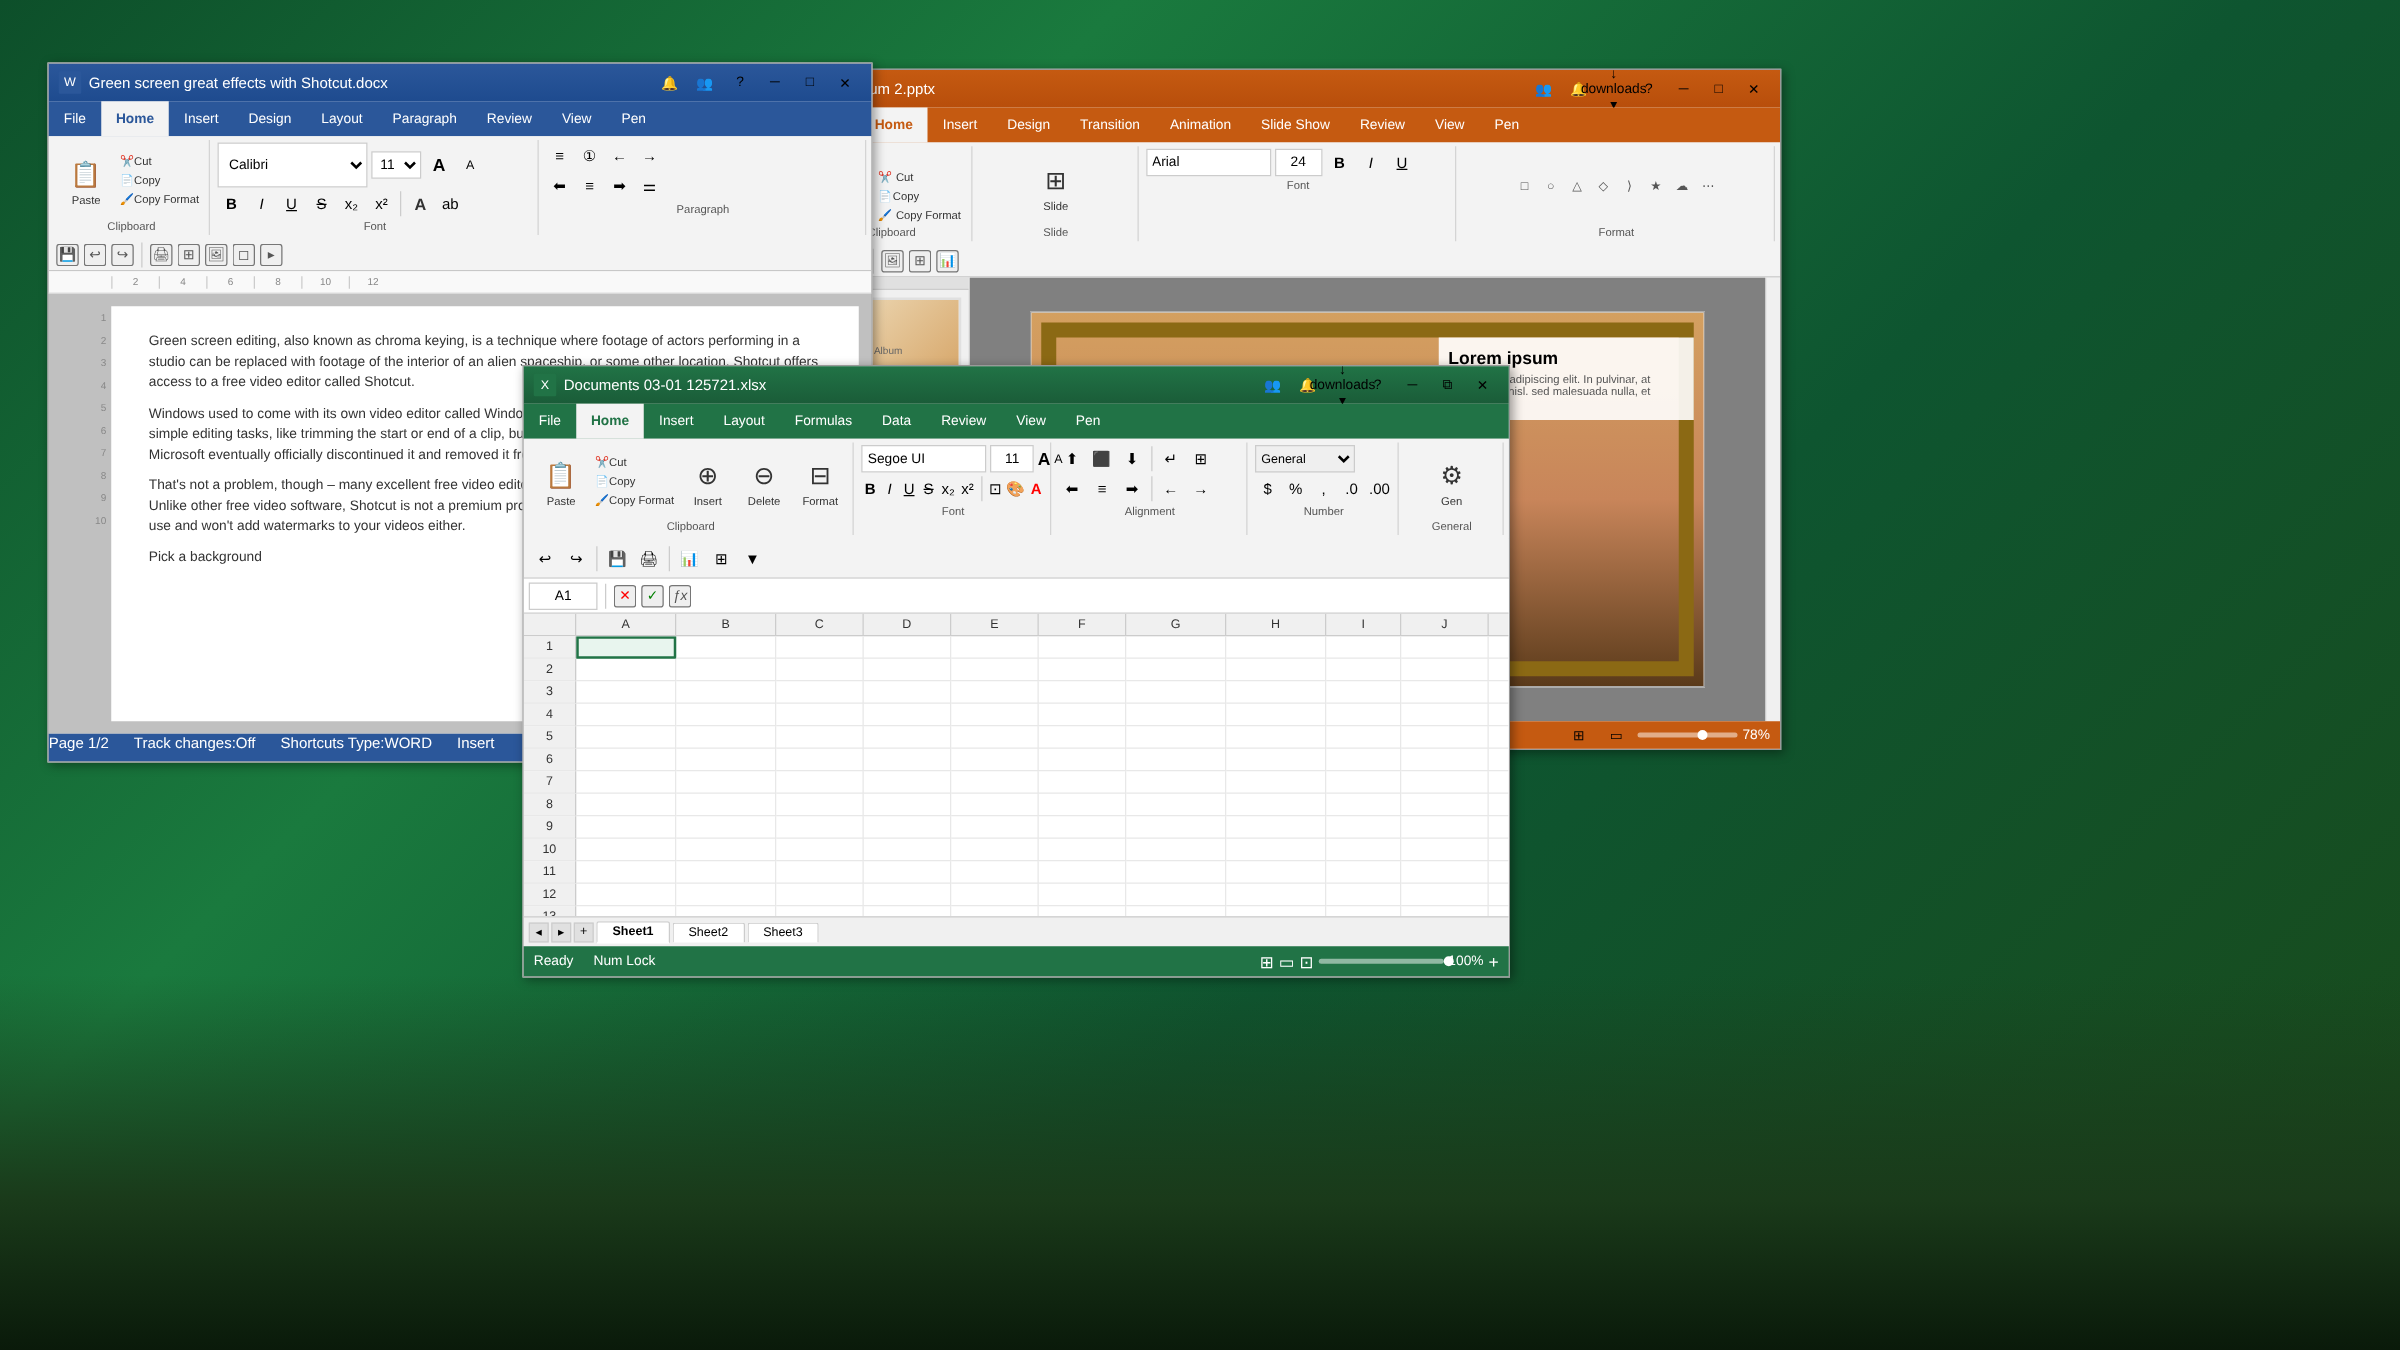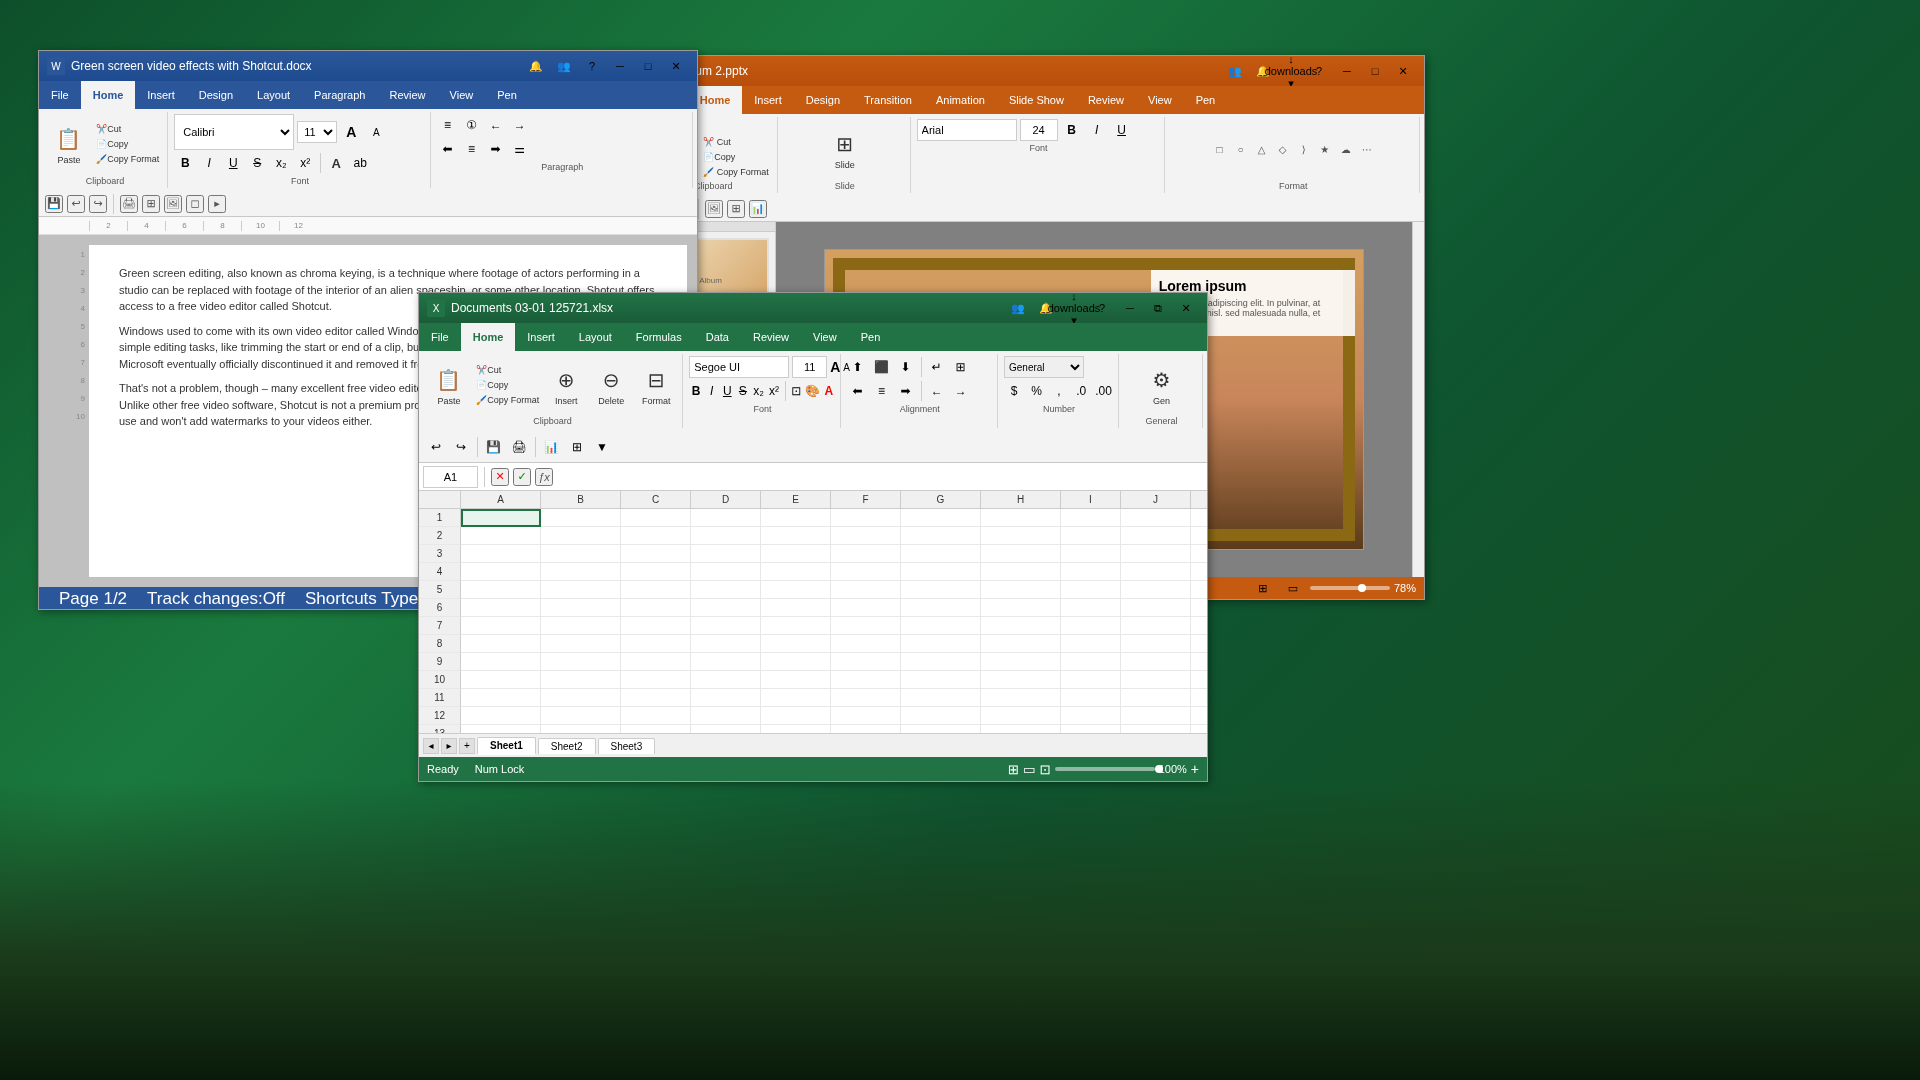--- a/index.html
+++ b/index.html
@@ -317,23 +317,23 @@
       font-weight: bold;
       margin-bottom: 6px;
     }
 
     
     .status-bar {
       height: 22px;
       background: #2b579a;
       color: white;
       display: flex;
-      align-items: flex-end;
-      padding: 0 20px;
-      font-size: 17px;
+      align-items: flex-start;
+      padding: 0 0;
+      font-size: 12px;
       gap: 20px;
       flex-shrink: 0;
     }
 
     
     .ppt-window {
       left: 645px;
       top: 55px;
       width: 780px;
       height: 545px;
@@ -643,21 +643,21 @@
 </head>
 <body>
 
 <div class="desktop-bg"></div>
 <div class="bg-tree"></div>
 
 <div class="window word-window">
 
   <div class="title-bar word-title-bar">
     <div class="word-title-icon">W</div>
-    <span>Green screen video effects with Shotcut.docx</span>
+    <span>Green screen great effects with Shotcut.docx</span>
     <div class="title-bar-controls">
       <button class="title-bar-btn">🔔</button>
       <button class="title-bar-btn">👥</button>
       <button class="title-bar-btn">?</button>
       <button class="title-bar-btn">─</button>
       <button class="title-bar-btn">□</button>
       <button class="title-bar-btn close">✕</button>
     </div>
   </div>
 
@@ -788,20 +788,21 @@
         <div class="line-num">6</div>
         <div class="line-num">7</div>
         <div class="line-num">8</div>
         <div class="line-num">9</div>
         <div class="line-num">10</div>
       </div>
       <div class="doc-page">
         <p>Green screen editing, also known as chroma keying, is a technique where footage of actors performing in a studio can be replaced with footage of the interior of an alien spaceship, or some other location. Shotcut offers access to a free video editor called Shotcut.</p>
         <p>Windows used to come with its own video editor called Windows Movie Maker. The program was great for very simple editing tasks, like trimming the start or end of a clip, but it was otherwise very limited in features. Microsoft eventually officially discontinued it and removed it from its website.</p>
         <p>That's not a problem, though – many excellent free video editors exist online, including the superb Shotcut. Unlike other free video software, Shotcut is not a premium product; all the tools you see are completely free to use and won't add watermarks to your videos either.</p>
+        <p>Pick a background</p>
       </div>
     </div>
   </div>
 
   <div class="status-bar">
     <span>Page 1/2</span>
     <span>Track changes:Off</span>
     <span>Shortcuts Type:WORD</span>
     <span>Insert</span>
   </div>

